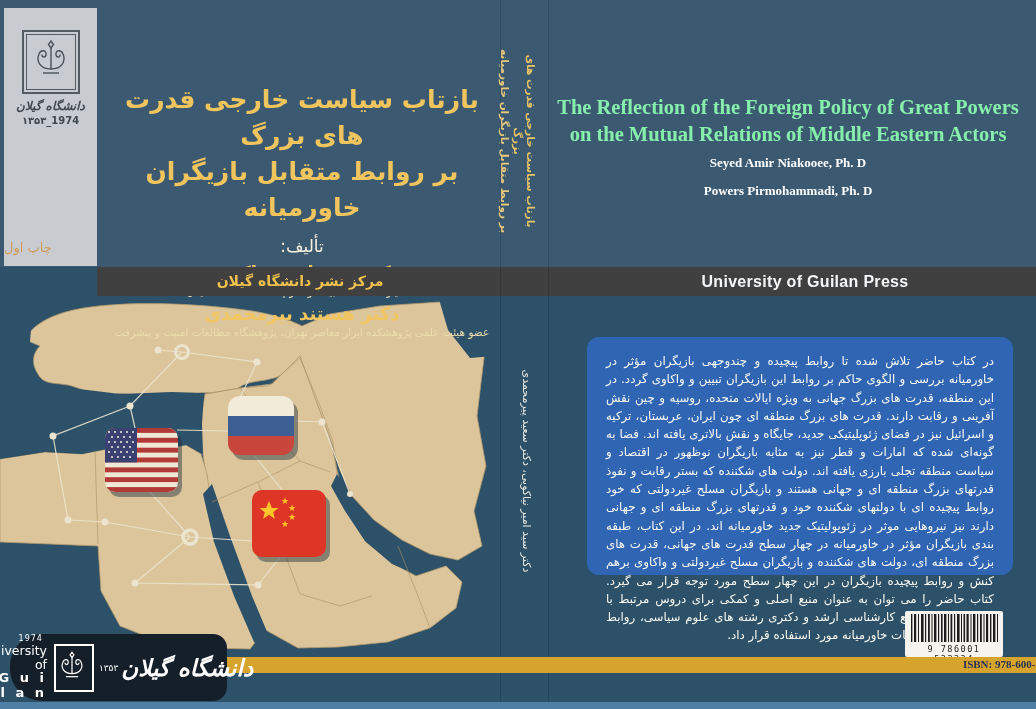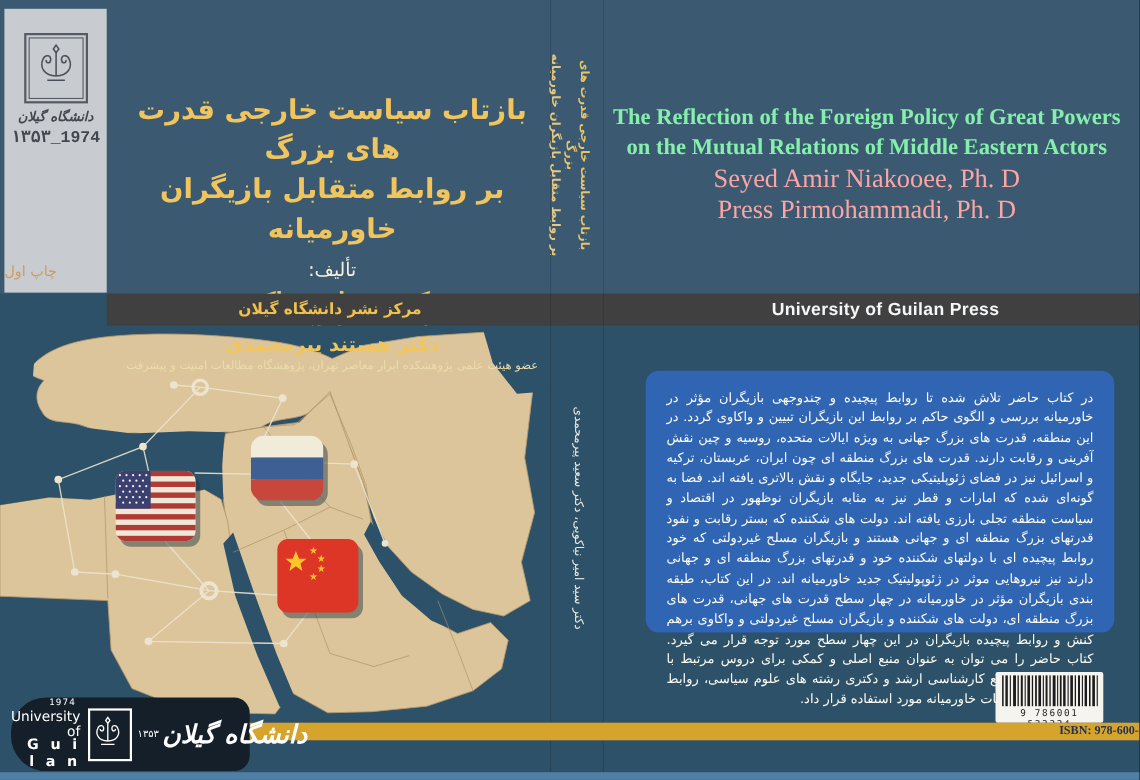--- a/index.html
+++ b/index.html
@@ -9,35 +9,35 @@
   }
   .top-area{position:absolute;left:0;top:0;width:1036px;height:267px;background:#3b5a72;}
   .bottom-edge{position:absolute;left:0;top:702px;width:1036px;height:7px;background:#4f7fa5;}
   .seam{position:absolute;top:0;width:1px;height:709px;background:rgba(0,0,0,.14);}
 
   
   .gray-strip{position:absolute;left:4px;top:8px;width:93px;height:258px;background:#c8ccd1;text-align:center;}
   .emblem-frame{width:50px;height:56px;margin:22px auto 0;border:2px solid #555b62;padding:2px;background:#c8ccd1;}
   .emblem-frame .inner{width:100%;height:100%;border:1px solid #555b62;box-sizing:border-box;}
   .strip-uni{margin-top:5px;font-family:"DejaVu Serif",serif;font-style:italic;font-weight:bold;font-size:12px;color:#42484f;direction:rtl;}
-  .strip-year{margin-top:2px;font-size:15px;letter-spacing:1px;font-weight:bold;color:#42484f;font-family:Liberation Mono, monospace;}
+  .strip-year{margin-top:2px;font-size:10px;letter-spacing:1px;font-weight:bold;color:#42484f;}
   .edition{position:absolute;left:0;top:232px;width:100%;text-align:left;font-size:13px;color:#d09a58;direction:rtl;}
 
   
   .back-text{position:absolute;left:100px;top:82px;width:404px;text-align:center;direction:rtl;}
   .title-fa{font-size:25px;font-weight:bold;color:#f1c55e;line-height:36px;}
   .taleef{margin-top:10px;font-size:17px;color:#f7f0dd;}
   .author-fa{margin-top:6px;font-size:18px;font-weight:bold;color:#f1c55e;}
   .affil-fa{margin-top:2px;font-size:10.5px;color:#ecdcab;}
 
   
   .front-text{position:absolute;left:553px;top:94px;width:470px;text-align:center;font-family:"Liberation Serif","DejaVu Serif",serif;}
   .title-en{font-size:20.5px;font-weight:bold;color:#86efac;line-height:27px;}
   .by-label{margin-top:34px;font-size:15px;color:#e8e7df;}
-  .author-en{margin-top:2px;font-size:24px;font-weight:normal;color:#fca5a5;line-height:26px;}
+  .author-en{margin-top:2px;font-size:13px;font-weight:bold;color:#ffffff;line-height:26px;}
 
   
   .blue-band{position:absolute;left:97px;top:267px;width:939px;height:29px;background:#404040;}
   .band-fa{position:absolute;left:0;top:0;width:406px;height:29px;line-height:29px;text-align:center;
            font-size:14px;font-weight:bold;color:#f0c14c;direction:rtl;}
   .band-en{position:absolute;left:468px;top:0;width:480px;height:29px;line-height:29px;text-align:center;
            font-family:"Liberation Sans",sans-serif;font-size:16px;font-weight:bold;color:#f4f6f8;letter-spacing:.3px;}
 
   
   .spine-title{position:absolute;left:537px;top:48px;width:186px;transform:rotate(90deg);transform-origin:0 0;
@@ -57,21 +57,21 @@
   
   .barcode-box{position:absolute;left:905px;top:611px;width:98px;height:46px;background:#f6f4ee;border-radius:2px;}
   .barcode-digits{position:absolute;left:0;top:33px;width:100%;text-align:center;
                   font-family:"DejaVu Sans Mono",monospace;font-size:8.5px;color:#222;letter-spacing:1.5px;}
   .gold-bar{position:absolute;left:222px;top:657px;width:814px;height:16px;background:#d6a42d;}
   .isbn{position:absolute;left:655px;top:1px;width:290px;text-align:center;font-family:"Liberation Serif",serif;
         font-size:11px;font-weight:bold;color:#253252;}
 
   
   .footer-logo{position:absolute;left:10px;top:634px;width:217px;height:67px;background:#151f2a;
-               border-radius:32px 14px 14px 32px;display:flex;align-items:center;justify-content:flex-start;color:#fff;}
+               border-radius:32px 14px 14px 32px;display:flex;align-items:center;justify-content:center;color:#fff;}
   .fl-stack{text-align:right;margin-right:7px;line-height:1.1;}
   .fl-year{font-size:8px;letter-spacing:1px;padding-right:4px;}
   .fl-l1{font-size:12.5px;}
   .fl-l2{font-size:13px;font-weight:bold;letter-spacing:3px;}
   .fl-emblem{width:36px;height:44px;border:2px solid #fff;flex:0 0 auto;}
   .fl-yearfa{font-size:9px;margin:0 3px 0 5px;}
   .fl-unifa{font-family:"DejaVu Serif",serif;font-style:italic;font-weight:bold;font-size:23px;direction:rtl;white-space:nowrap;}
 </style>
 </head>
 <body>
@@ -250,21 +250,21 @@
     <div class="author-fa">دکتر سید امیر نیاکویی</div>
     <div class="affil-fa">دانشیار دانشکده ادبیات و علوم انسانی دانشگاه گیلان</div>
     <div class="author-fa">دکتر هستند پیرمحمدی</div>
     <div class="affil-fa">عضو هیئت علمی پژوهشکده ابرار معاصر تهران، پژوهشگاه مطالعات امنیت و پیشرفت</div>
   </div>
 
   <div class="front-text">
     <div class="title-en">The Reflection of the Foreign Policy of Great Powers</div>
     <div class="title-en">on the Mutual Relations of Middle Eastern Actors</div>
     <div class="author-en">Seyed Amir Niakooee, Ph. D</div>
-    <div class="author-en">Press Pirmohammadi, Ph. D</div>
+    <div class="author-en">Powers Pirmohammadi, Ph. D</div>
   </div>
 
   <div class="blue-band">
     <div class="band-fa">مرکز نشر دانشگاه گیلان</div>
     <div class="band-en">University of Guilan Press</div>
   </div>
 
   <div class="seam" style="left:500px"></div>
   <div class="seam" style="left:548px"></div>
   <div class="spine-title">

